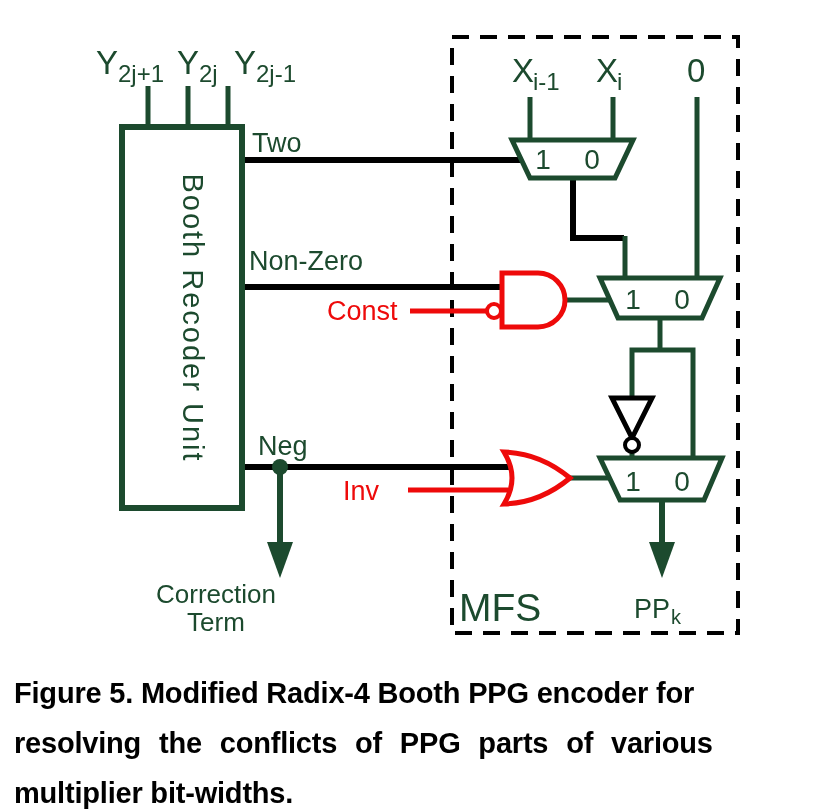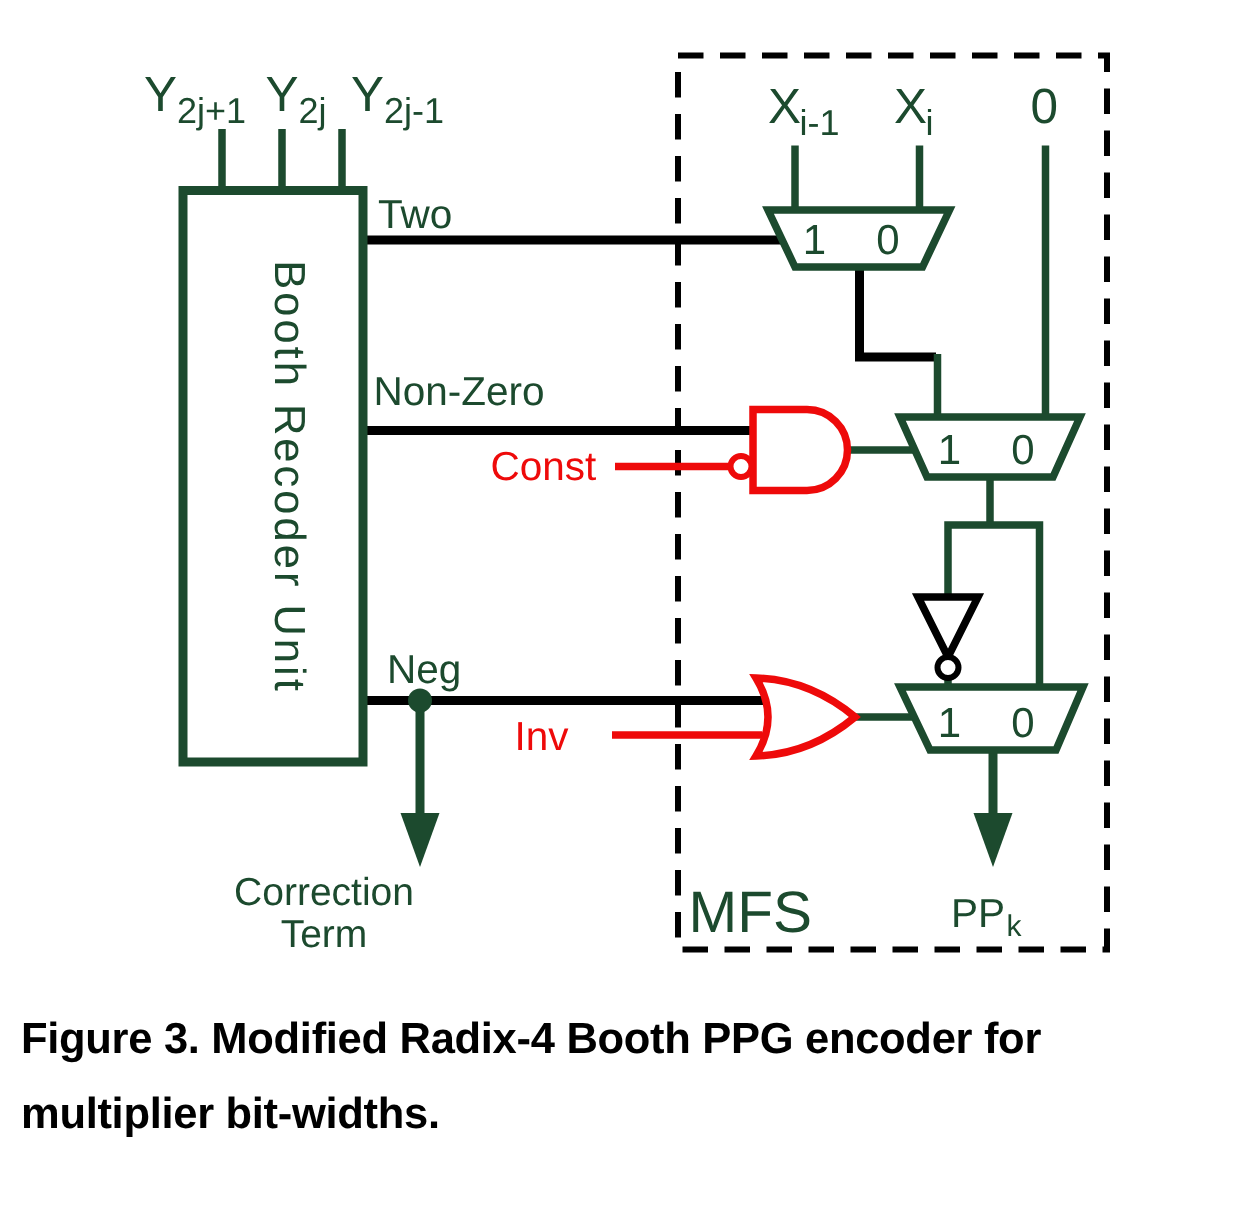--- a/index.html
+++ b/index.html
@@ -125,16 +125,17 @@
     <text x="343" y="500" class="t-red fs-sig">Inv</text>
 
     <text x="216" y="603" text-anchor="middle" class="t-green fs-corr">Correction</text>
     <text x="216" y="631" text-anchor="middle" class="t-green fs-corr">Term</text>
     <text x="459" y="621" class="t-green fs-mfs">MFS</text>
     <text x="634" y="618" class="t-green fs-pp">PP</text>
     <text x="671" y="624" class="t-green fs-ppsub">k</text>
   </svg>
 
   <div class="caption">
-    <div class="l1">Figure 3. Modified Radix-4 Booth PPG encoder for</div>
+    <div class="l1">Figure 5. Modified Radix-4 Booth PPG encoder for</div>
+    <div class="l2">resolving the conflicts of PPG parts of various</div>
     <div class="l3">multiplier bit-widths.</div>
   </div>
 </div>
 
 </body></html>

